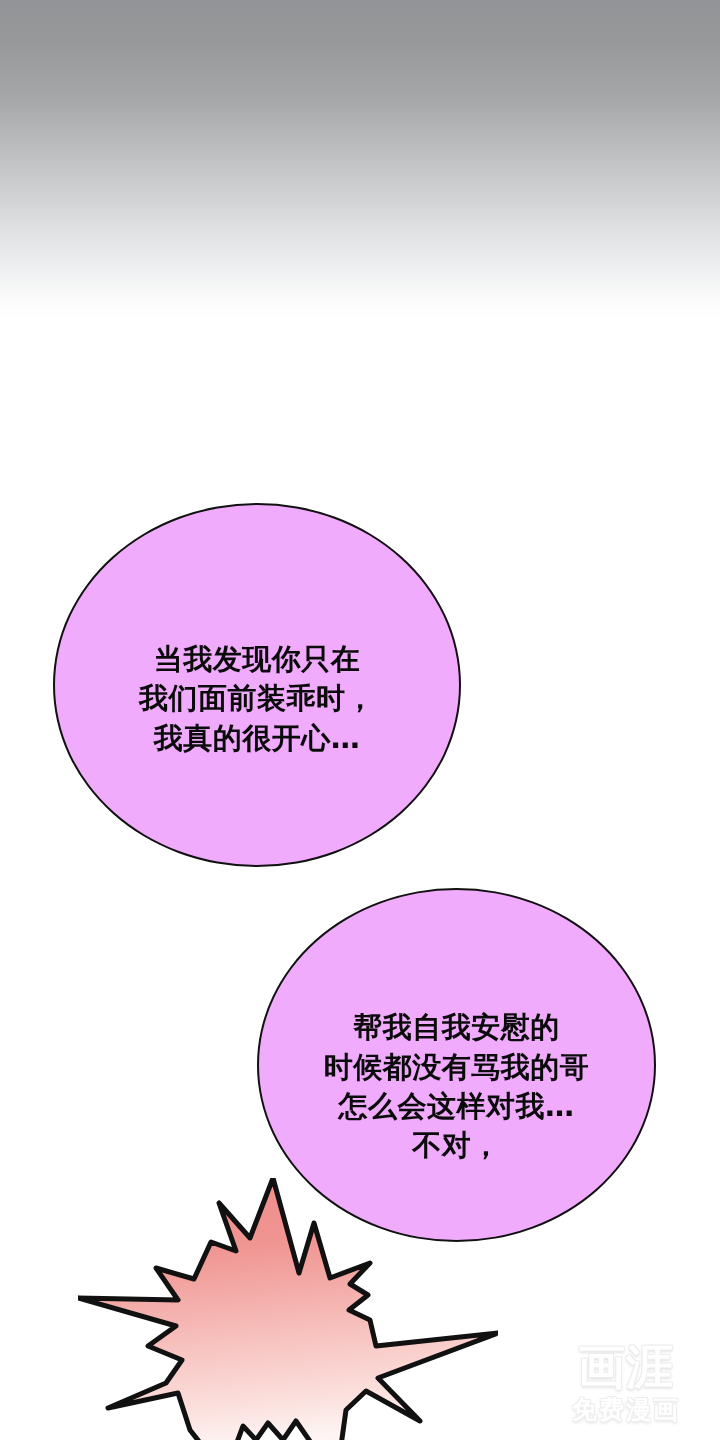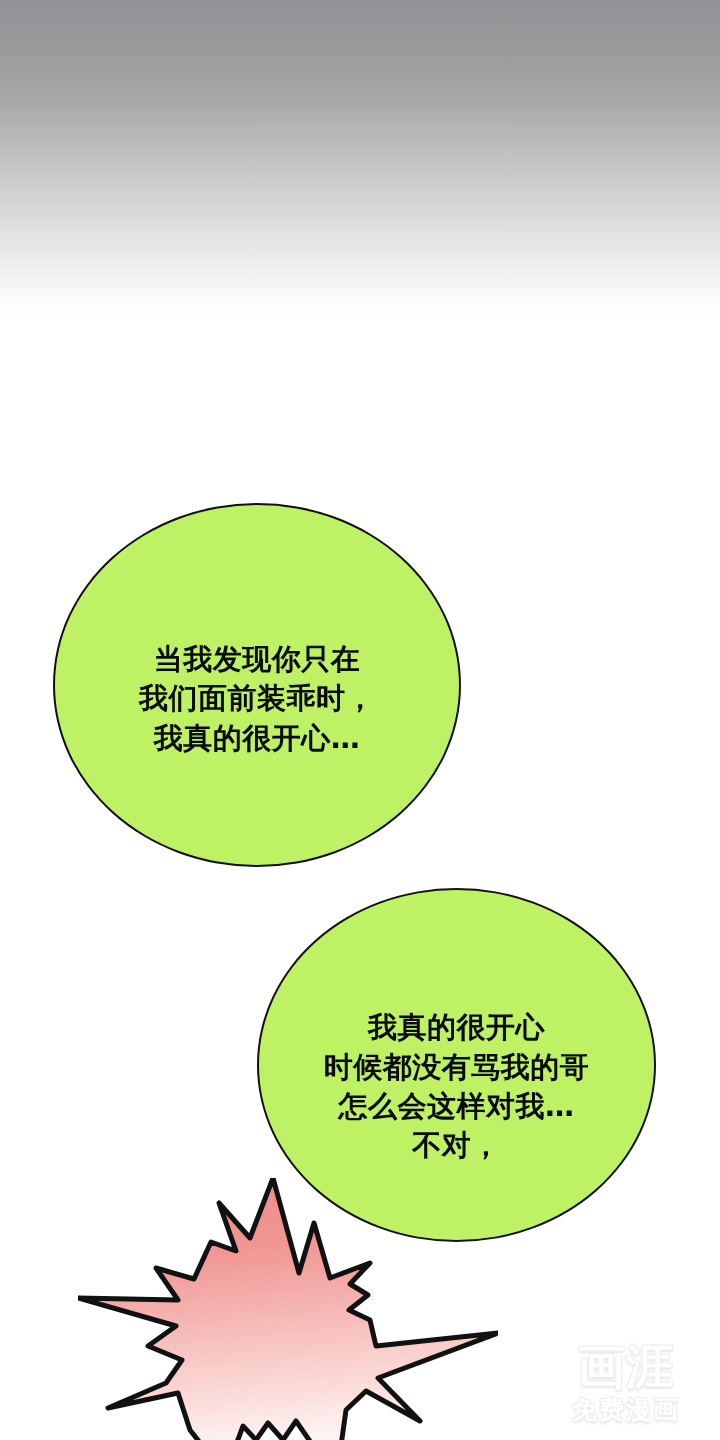--- a/index.html
+++ b/index.html
@@ -42,21 +42,21 @@
     position: absolute;
     left: 78px;
     top: 1178px;
     width: 420px;
     height: 275px;
   }
 
   
   .bubble {
     position: absolute;
-    background: #bef264;
+    background: #f0abfc;
     border: 2.5px solid #111111;
     border-radius: 50%;
     display: flex;
     align-items: center;
     justify-content: center;
   }
 
   #bubble-1 {
     left: 53px;
     top: 503px;
@@ -191,21 +191,21 @@
              Z" fill="url(#burstGrad)" stroke="#111111" stroke-width="5" stroke-linejoin="round"></path>
   </svg>
 
   <div class="bubble" id="bubble-1">
     <div class="bubble-text">当我发现你只在
 我们面前装乖时，
 我真的很开心…</div>
   </div>
 
   <div class="bubble" id="bubble-2">
-    <div class="bubble-text">我真的很开心
+    <div class="bubble-text">帮我自我安慰的
 时候都没有骂我的哥
 怎么会这样对我…
 不对，</div>
   </div>
 
   <div id="watermark">
     <div id="watermark-logo">画涯</div>
     <div id="watermark-tagline">免费漫画</div>
   </div>
 

